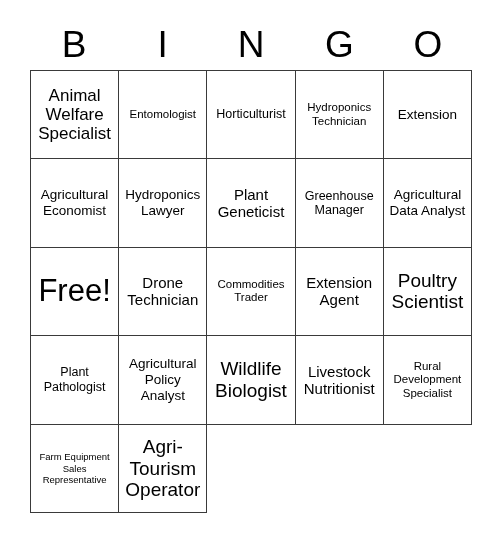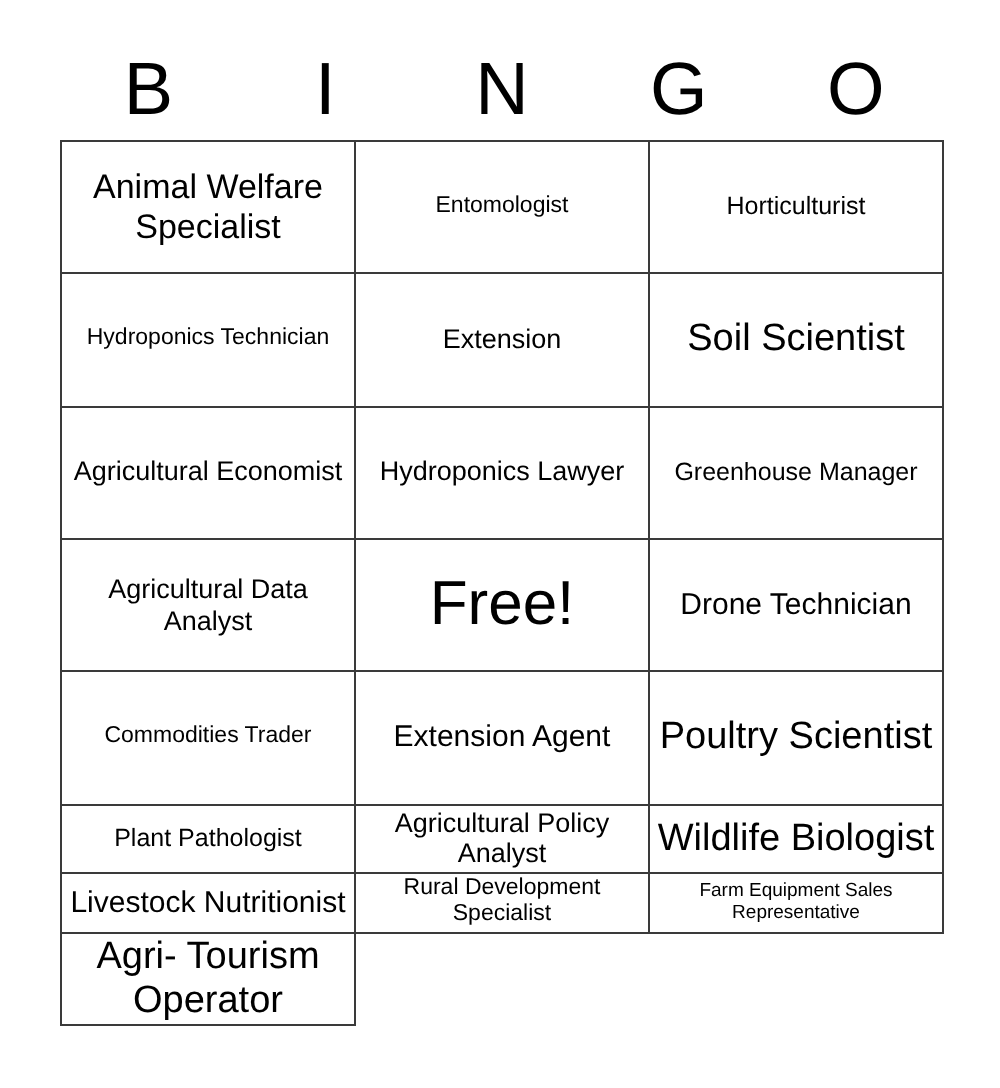--- a/index.html
+++ b/index.html
@@ -44,21 +44,21 @@
   .grid {
     position: absolute;
     left: 30px;
     top: 70px;
     width: 442px;
     height: 443px;
     border-top: 1px solid #3a3a3a;
     border-left: 1px solid #3a3a3a;
     box-sizing: border-box;
     display: grid;
-    grid-template-columns: repeat(3, 1fr);
+    grid-template-columns: repeat(5, 1fr);
     grid-template-rows: repeat(5, 1fr);
   }
   .cell {
     border-right: 1px solid #3a3a3a;
     border-bottom: 1px solid #3a3a3a;
     box-sizing: border-box;
     display: flex;
     align-items: center;
     justify-content: center;
     text-align: center;
@@ -105,27 +105,27 @@
       <div class="cell">
         <span class="cell-text fs-12">Horticulturist</span>
       </div>
       <div class="cell">
         <span class="cell-text fs-11">Hydroponics Technician</span>
       </div>
       <div class="cell">
         <span class="cell-text fs-13">Extension</span>
       </div>
       <div class="cell">
-        <span class="cell-text fs-19">Soil Scientist</span>
-      </div>
-      <div class="cell">
         <span class="cell-text fs-13">Agricultural Economist</span>
       </div>
       <div class="cell">
         <span class="cell-text fs-13">Hydroponics Lawyer</span>
+      </div>
+      <div class="cell">
+        <span class="cell-text fs-15">Plant Geneticist</span>
       </div>
       <div class="cell">
         <span class="cell-text fs-12">Greenhouse Manager</span>
       </div>
       <div class="cell">
         <span class="cell-text fs-13">Agricultural Data Analyst</span>
       </div>
       <div class="cell">
         <span class="cell-text fs-free">Free!</span>
       </div>

